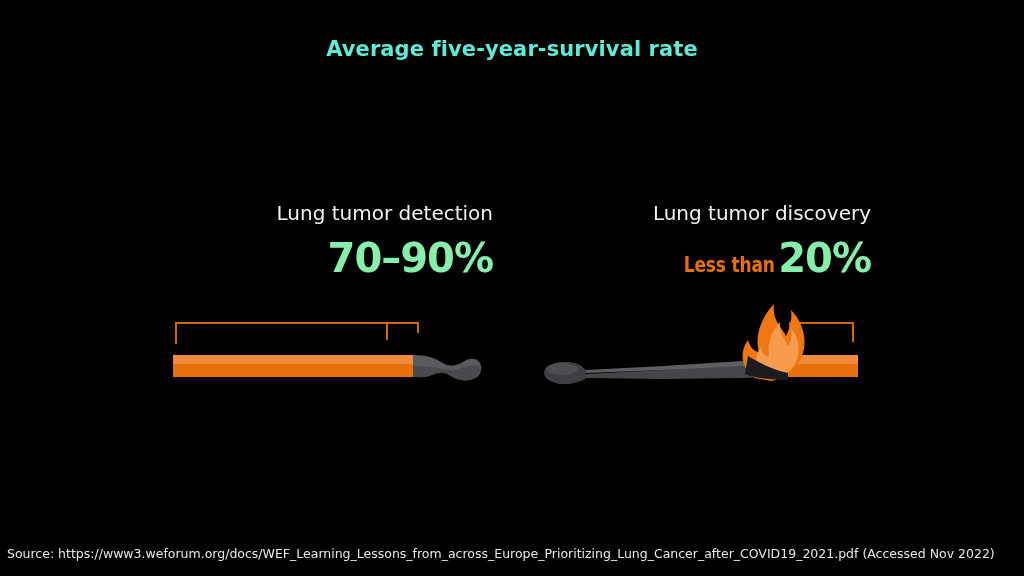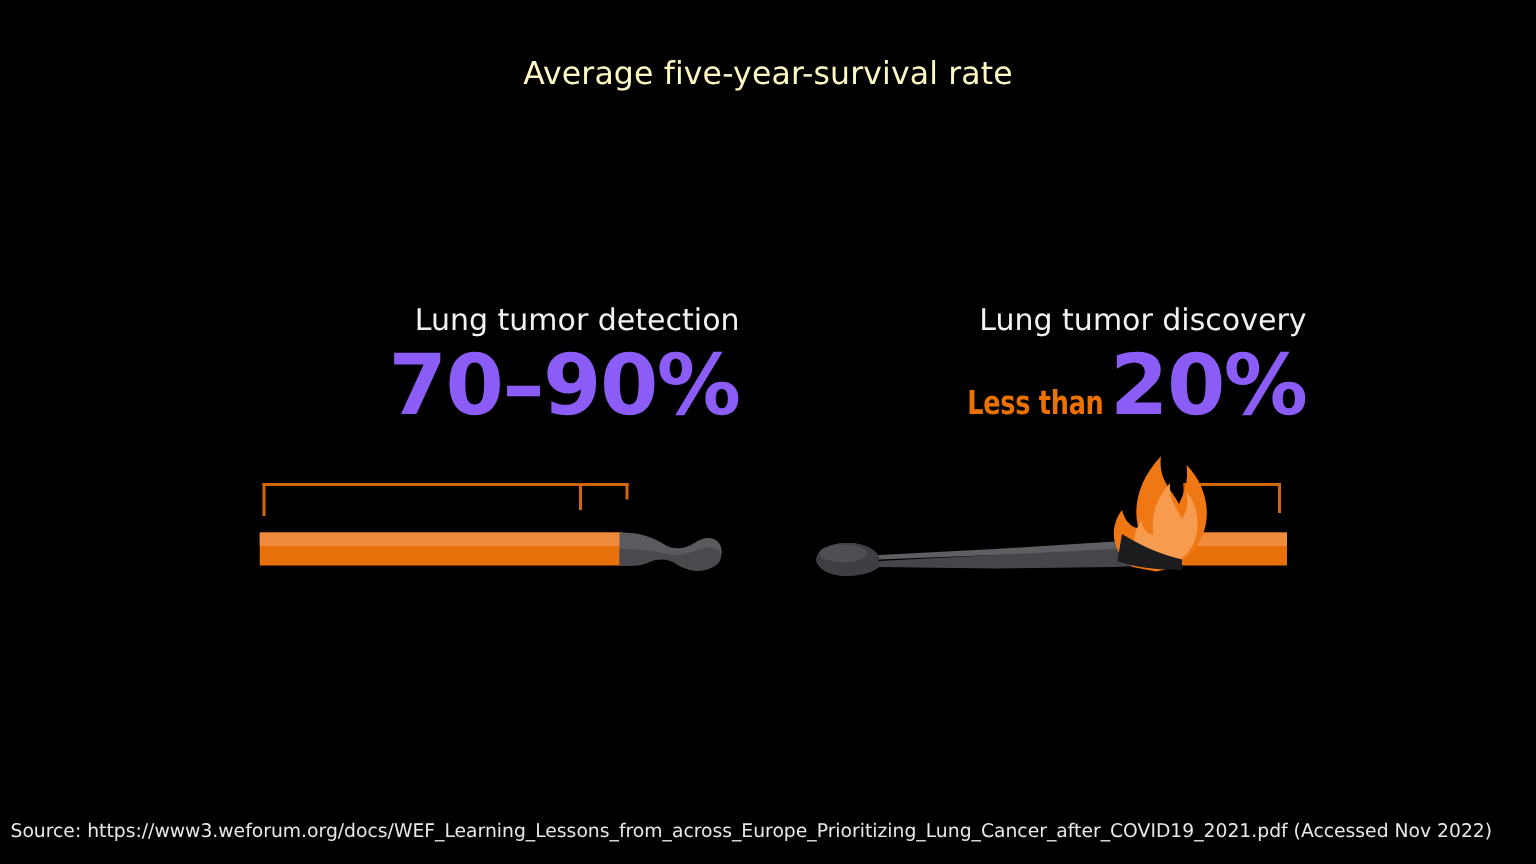--- a/index.html
+++ b/index.html
@@ -19,23 +19,23 @@
     overflow: hidden;
   }
 
   
   #title {
     position: absolute;
     left: 0;
     top: 37px;
     width: 1024px;
     text-align: center;
-    color: #fef9c3;
+    color: #5eead4;
     font-size: 21px;
-    font-weight: normal;
+    font-weight: bold;
     letter-spacing: 0.1px;
     font-family: "DejaVu Sans", "Liberation Sans", sans-serif;
   }
 
   
   .panel {
     position: absolute;
     top: 200px;
   }
   #panel-early { left: 173px; width: 320px; text-align: right; }
@@ -73,22 +73,22 @@
     font-weight: bold;
     font-family: "DejaVu Sans Condensed", "Liberation Sans Narrow", "DejaVu Sans", sans-serif;
     transform: scaleX(0.86);
     transform-origin: right bottom;
     vertical-align: baseline;
     letter-spacing: -0.2px;
     margin-right: 4px;
   }
   .stat-value {
     display: inline-block;
-    color: #8b5cf6;
-    font-size: 56px;
+    color: #86efac;
+    font-size: 40px;
     font-weight: bold;
     letter-spacing: -1px;
     vertical-align: baseline;
     font-family: "DejaVu Sans", "Liberation Sans", sans-serif;
   }
 
   
   .bracket { position: absolute; }
   .bracket .bar {
     position: absolute;

